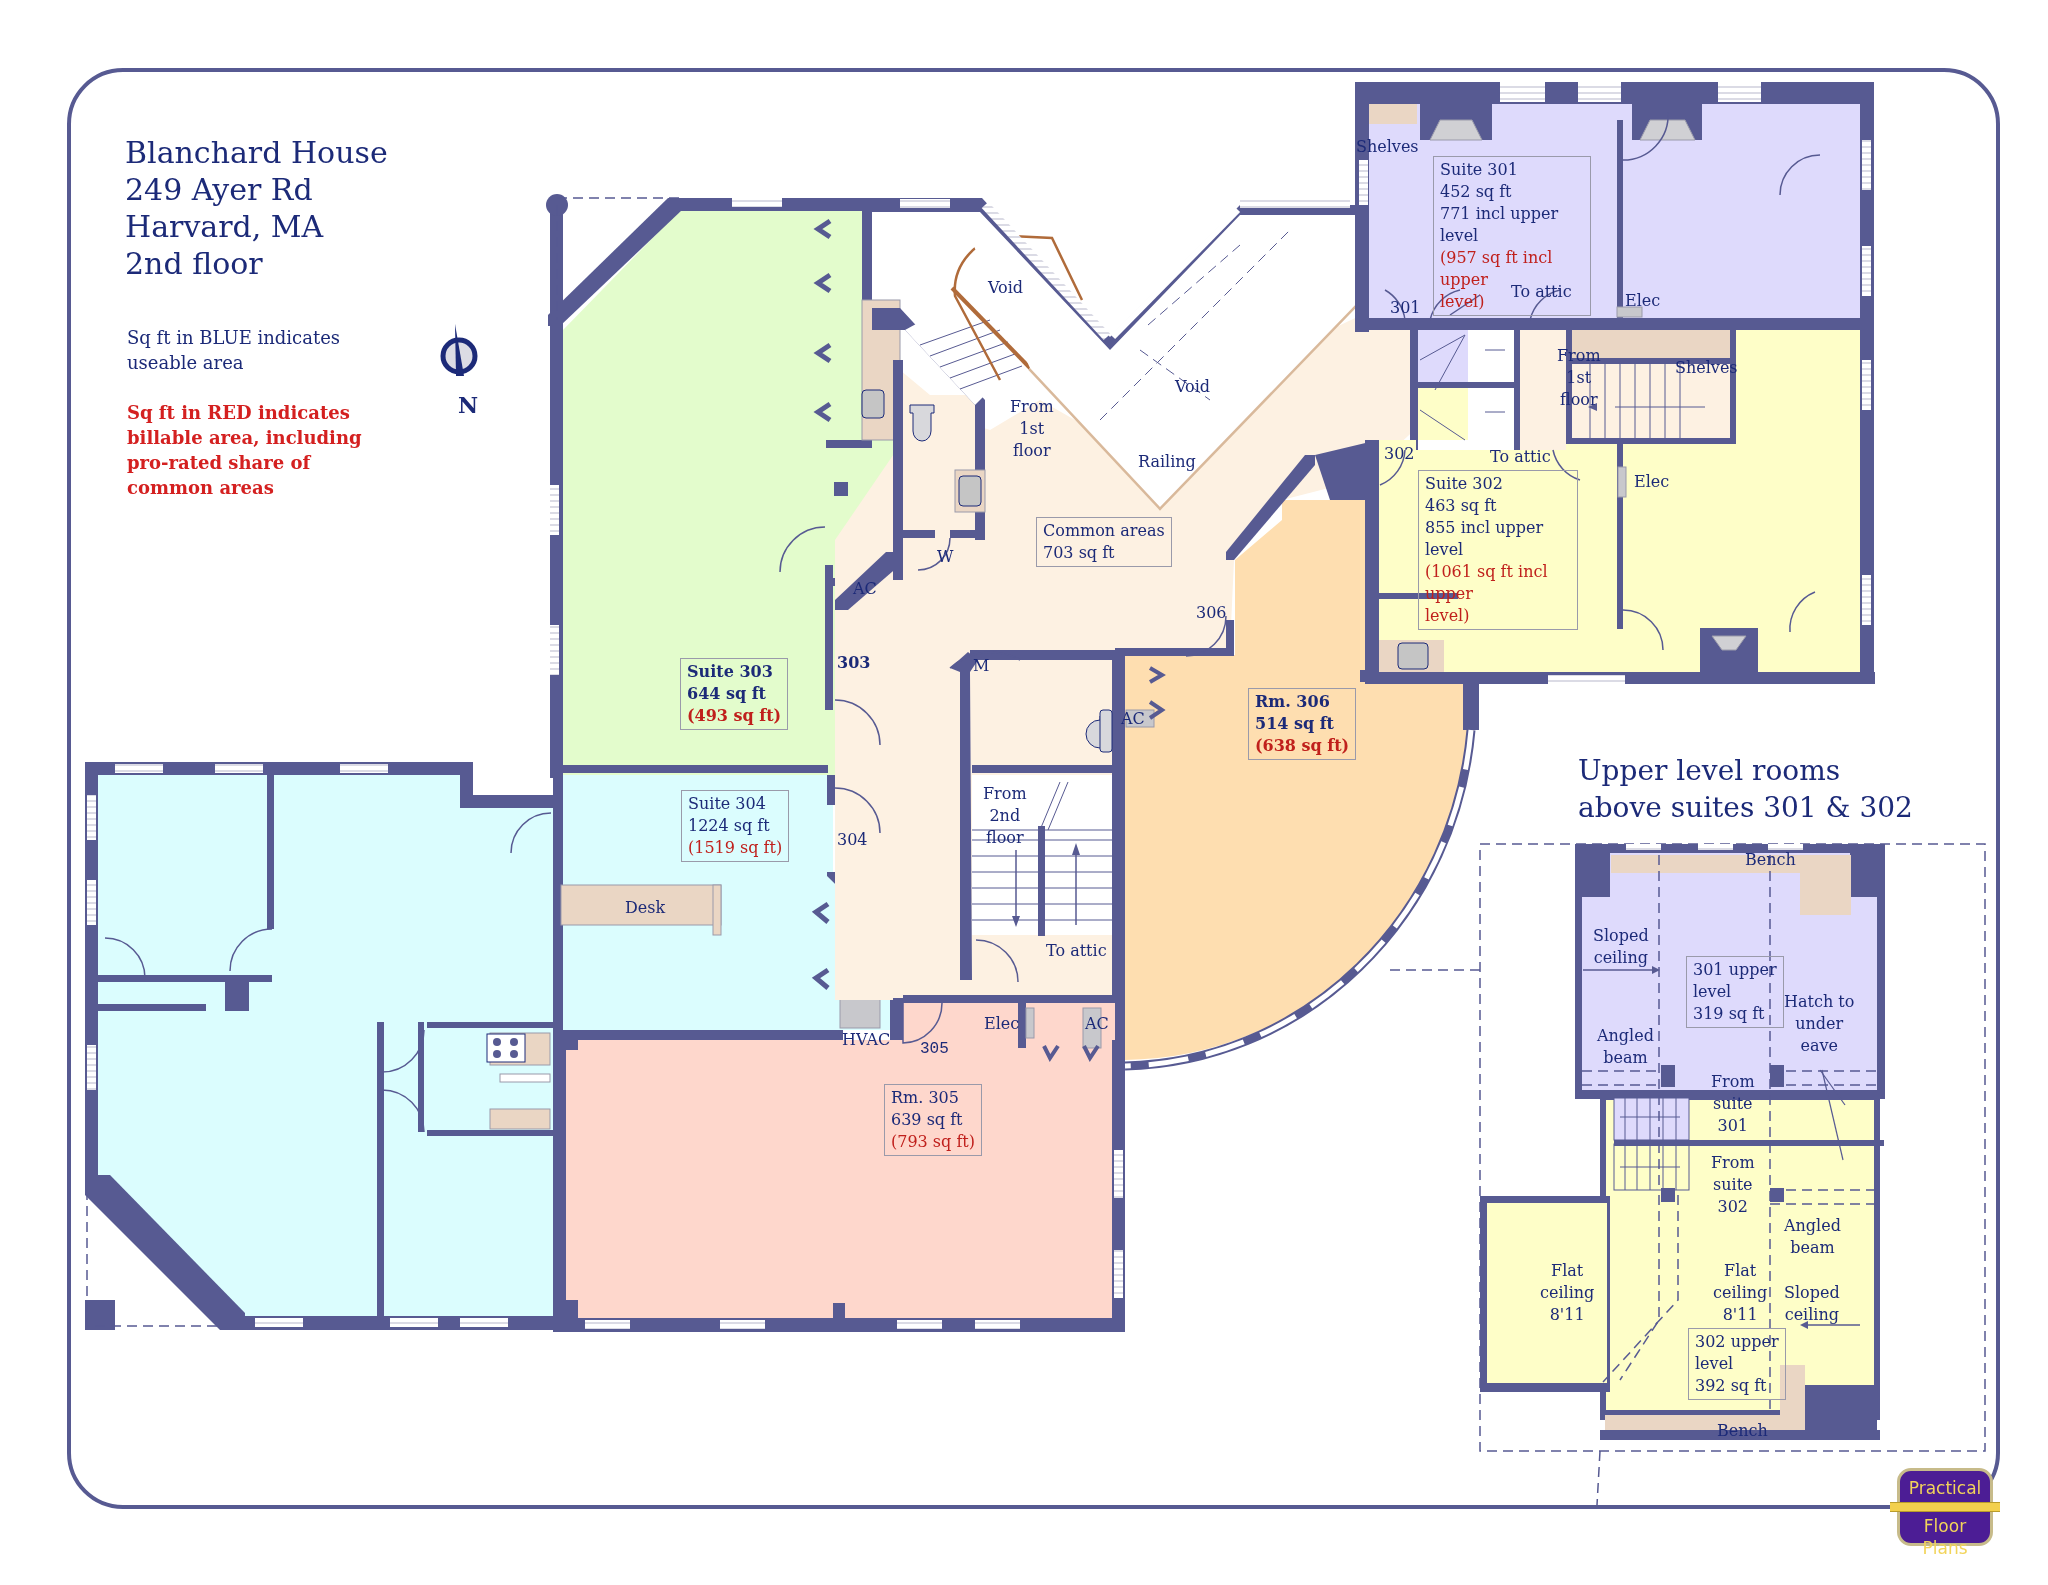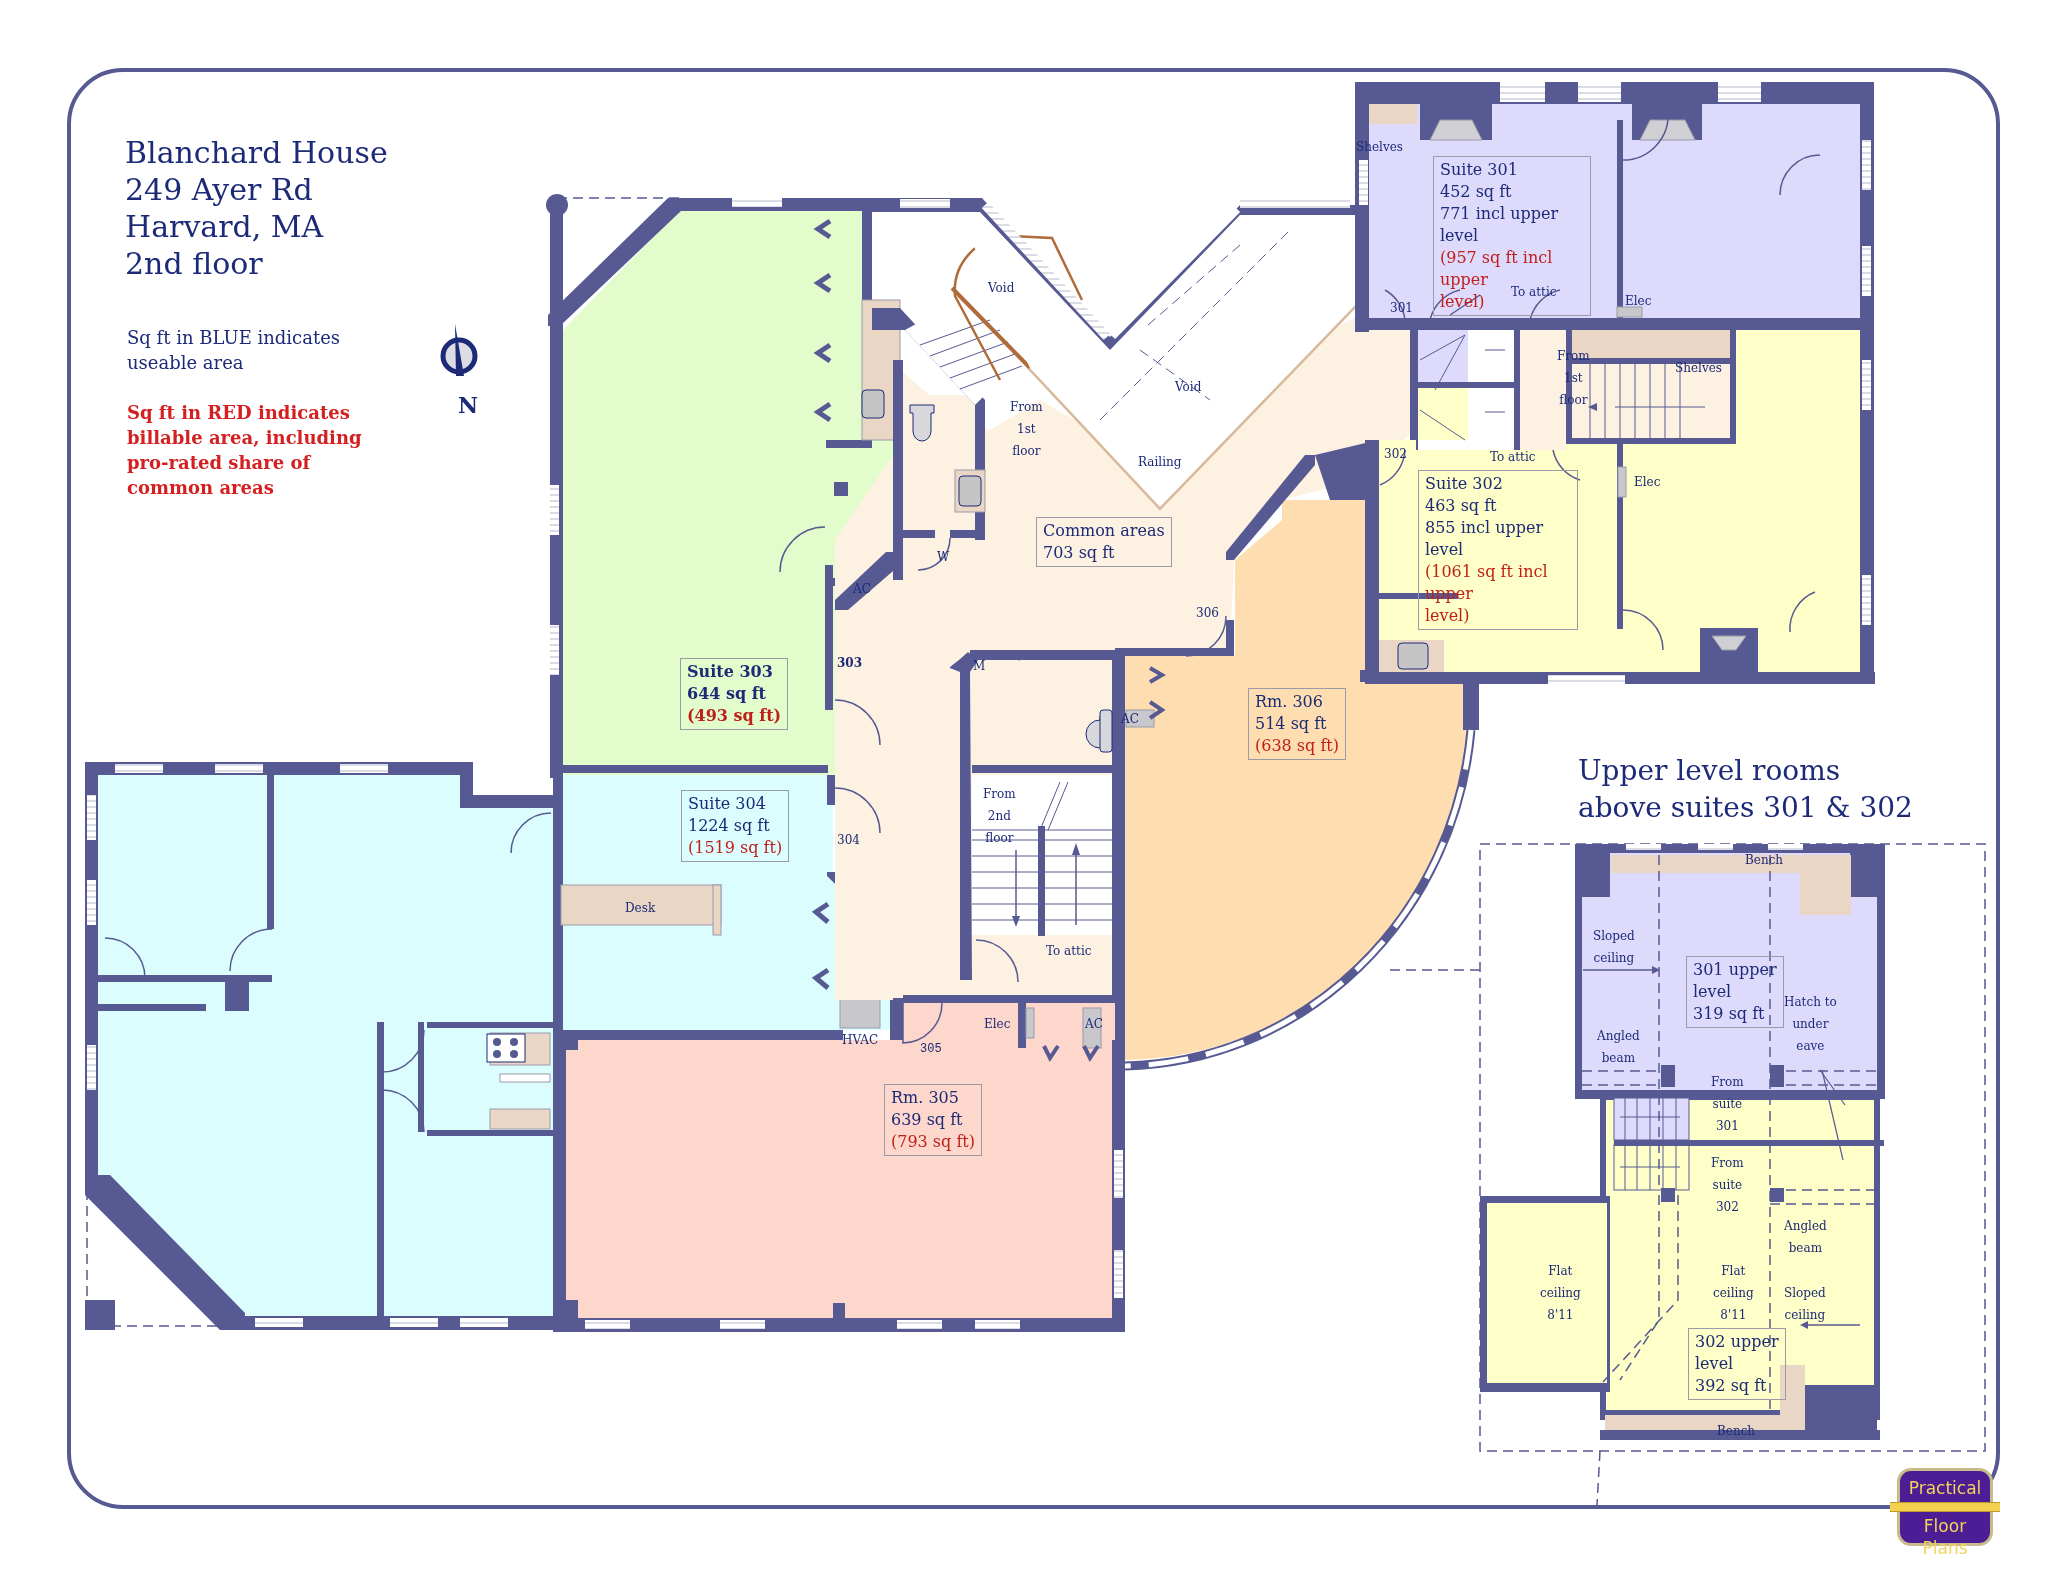--- a/index.html
+++ b/index.html
@@ -5,21 +5,21 @@
   html, body { margin:0; padding:0; background:#ffffff; }
   body { width:2048px; height:1585px; position:relative; overflow:hidden; font-family:"DejaVu Serif", "Liberation Serif", serif; color:#1e2a6e; }
   .frame { position:absolute; left:67px; top:68px; width:1933px; height:1441px; border:4px solid #575a92; border-radius:56px; box-sizing:border-box; }
   svg.plan { position:absolute; left:0; top:0; }
   .title-block { position:absolute; left:125px; top:134px; font-size:30px; line-height:37px; color:#1c2a78; }
   .legend-blue { position:absolute; left:127px; top:325px; font-size:18px; line-height:25px; color:#1c2a78; }
   .legend-red { position:absolute; left:127px; top:400px; font-size:18px; line-height:25px; color:#d42020; font-weight:bold; }
   .north { position:absolute; left:436px; top:322px; }
   .north-label { position:absolute; left:458px; top:392px; font-size:22px; font-weight:bold; color:#1c2a78; }
   .upper-title { position:absolute; left:1578px; top:752px; font-size:28px; line-height:37px; color:#1c2a78; }
-  .lbl { position:absolute; font-size:12px; line-height:22px; color:#1c2a78; white-space:nowrap; }
+  .lbl { position:absolute; font-size:16px; line-height:22px; color:#1c2a78; white-space:nowrap; }
   .c { text-align:center; }
   .box { position:absolute; border:1px solid #9a9aaa; padding:2px 6px; font-size:16px; line-height:22px; color:#1c2a78; background:transparent; }
   .red { color:#c0201c; }
   .logo { position:absolute; left:1897px; top:1468px; width:96px; width:96px; height:78px; background:#4c1d95; border:3px solid #c7bb8a; border-radius:14px; box-sizing:border-box; color:#f2d45a; font-family:"DejaVu Sans", sans-serif; font-size:17px; line-height:22px; text-align:center; padding-top:6px; }
   .logo .ruler { height:8px; background:#f3d04d; margin:3px -10px; border-top:1px solid #b99c2b; border-bottom:1px solid #b99c2b; }
 </style>
 </head>
 <body>
 
 <div class="frame"></div>
@@ -422,21 +422,21 @@
 <div class="box" style="left:681px;top:790px;">
   <div>Suite 304</div>
   <div>1224 sq ft</div>
   <div class="red">(1519 sq ft)</div>
 </div>
 <div class="box" style="left:884px;top:1084px;">
   <div>Rm. 305</div>
   <div>639 sq ft</div>
   <div class="red">(793 sq ft)</div>
 </div>
-<div class="box" style="left:1248px;top:688px;">
+<div class="box" style="left:1248px;top:688px;font-weight:bold;">
   <div>Rm. 306</div>
   <div>514 sq ft</div>
   <div class="red">(638 sq ft)</div>
 </div>
 <div class="box" style="left:1036px;top:517px;">
   <div>Common areas</div>
   <div>703 sq ft</div>
 </div>
 
 <div class="lbl" style="left:1390px;top:297px;">301</div>

